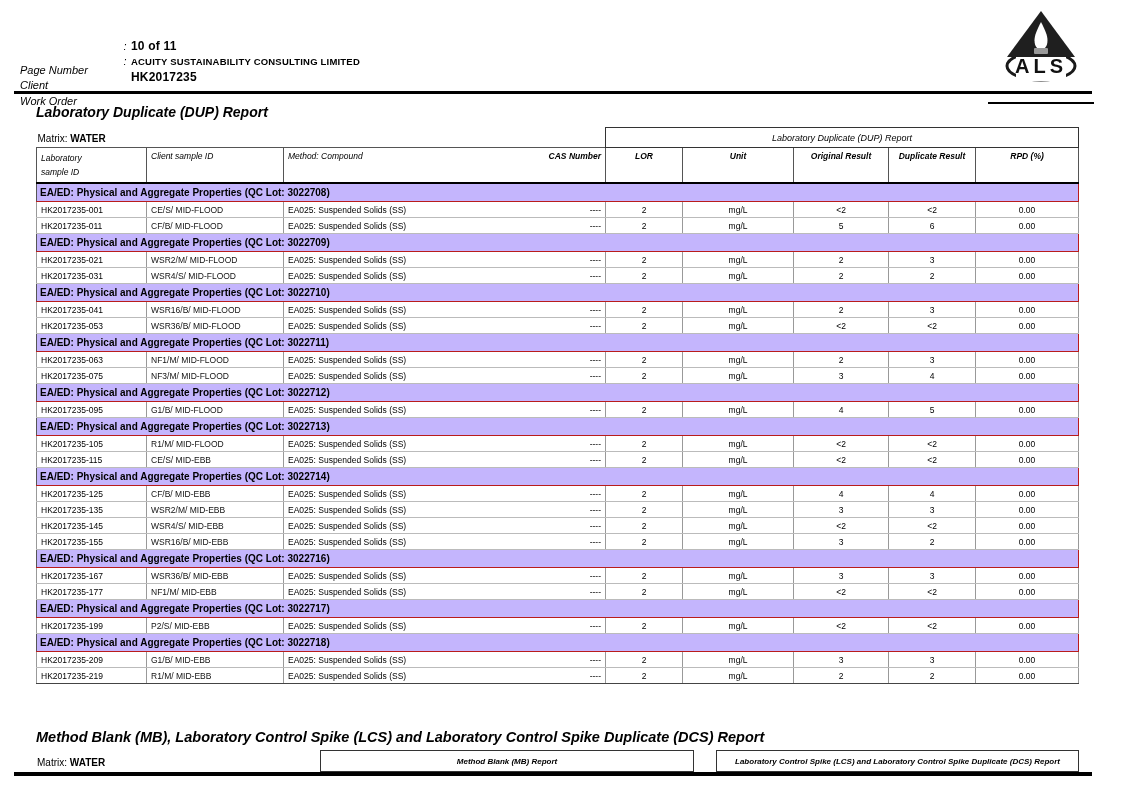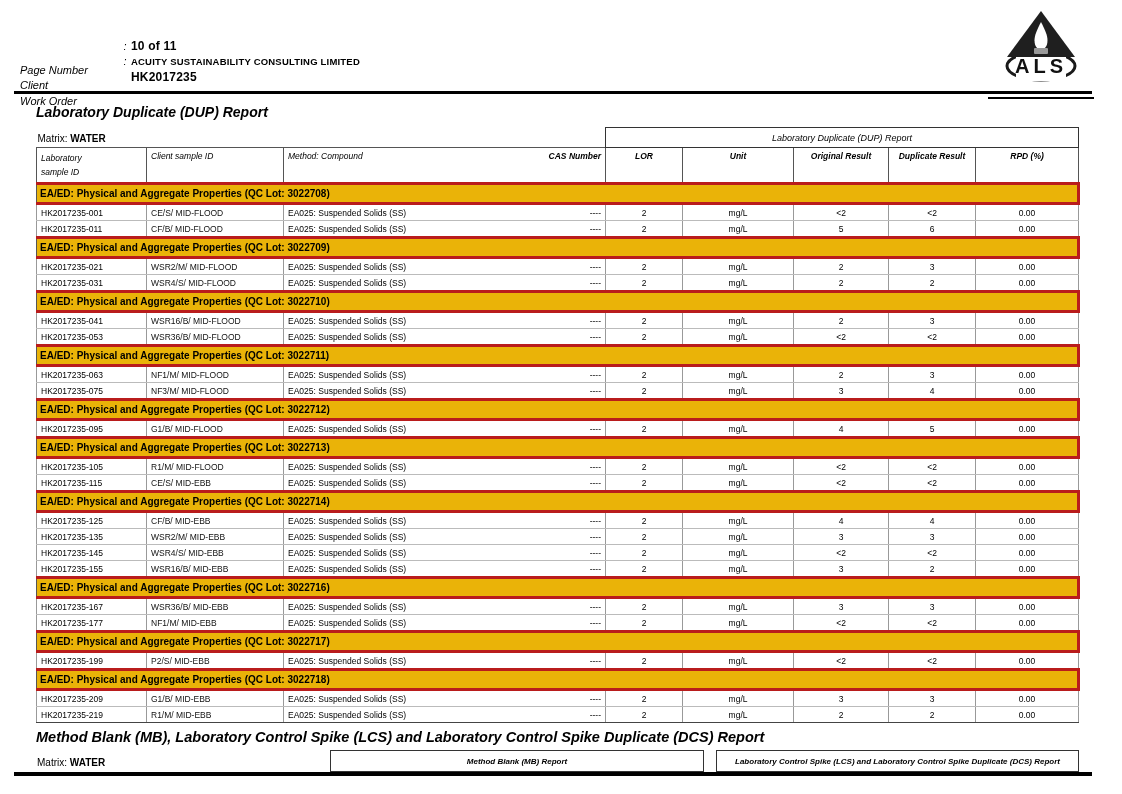--- a/index.html
+++ b/index.html
@@ -5,21 +5,21 @@
   html,body{margin:0;padding:0;background:#ffffff;}
   .page{position:relative;width:1122px;height:794px;background:#fff;overflow:hidden;
         font-family:"Liberation Sans",sans-serif;color:#000;}
 
   
   .top-header{position:absolute;top:38px;left:20px;}
   .hrow{display:flex;height:15.5px;align-items:center;}
   .hlabel{font-style:italic;font-size:11px;width:99px;margin-top:48px;}
   .hsep{font-style:italic;font-size:11px;width:12px;text-align:center;}
   .hvalue{font-weight:bold;font-size:12px;letter-spacing:.2px;}
-  .logo{position:absolute;top:10px;right:28px;width:106px;padding-bottom:9px;
+  .logo{position:absolute;top:10px;right:28px;width:106px;padding-bottom:14px;
         border-bottom:2.5px solid #000;text-align:center;}
   .rule-top{position:absolute;top:91px;left:14px;width:1078px;height:3px;background:#000;}
 
   
   .dup-title{position:absolute;top:104px;left:36px;font-size:14px;font-weight:bold;font-style:italic;}
   .dup-table-wrap{position:absolute;top:127px;left:36px;width:1042px;}
   table.dup{border-collapse:collapse;table-layout:fixed;width:1042px;}
   table.dup td,table.dup th{overflow:hidden;white-space:nowrap;}
 
   .span-row .matrix-cell{border:none;vertical-align:bottom;font-size:10px;padding:0 0 3px 1px;}
@@ -28,38 +28,38 @@
               height:17px;text-align:center;background:#fff;}
 
   tr.col-hdr th{border:1px solid #555;border-bottom:2.5px solid #000;background:#fff;
                 font-size:8.5px;font-style:italic;vertical-align:top;padding:3px 4px;height:28px;
                 font-weight:normal;text-align:left;}
   tr.col-hdr th.hdr-lab{line-height:14px;}
   tr.col-hdr th.hdr-cas{text-align:right;font-weight:bold;border-left:none;}
   tr.col-hdr th.hdr-method{border-right:none;}
   tr.col-hdr th.hdr-box{text-align:center;font-weight:bold;}
 
-  tr.section-row td{background:#eab308;border:3px solid #b91c1c;border-left:1px solid #555;
+  tr.section-row td{background:#c4b5fd;border:1px solid #b91c1c;border-left:1px solid #555;
                     font-weight:bold;font-size:10px;padding:2px 3px 3px 3px;height:12px;}
   tr.data-row td{border:1px solid #999;border-top:1px solid #bbb;border-bottom:1px solid #bbb;
                  font-size:8.5px;padding:2px 4px;height:11px;background:#fff;}
   td.c-lab{font-size:9px;}
   td.c-client{font-size:7.8px;color:#111;}
   td.c-method{border-right:none !important;}
   td.c-cas{border-left:none !important;text-align:right;}
   td.c-num{text-align:center;}
   tbody tr:last-child td{border-bottom:1.5px solid #444;}
 
   
   .mb-title{position:absolute;top:729px;left:36px;font-size:14.5px;font-weight:bold;font-style:italic;}
   .mb-matrix{position:absolute;top:757px;left:37px;font-size:10px;}
   .mb-box{position:absolute;height:20px;border:1px solid #333;background:#fff;
           display:flex;align-items:center;justify-content:center;
           font-size:8px;font-style:italic;font-weight:bold;}
-  .mb-box1{top:750px;left:330px;width:372px;}
+  .mb-box1{top:750px;left:320px;width:372px;}
   .mb-box2{top:750px;left:716px;width:361px;}
   .rule-bottom{position:absolute;top:772px;left:14px;width:1078px;height:3.5px;background:#000;}
 </style>
 </head>
 <body>
 
 <div class="page">
 
   <div class="top-header">
     <div class="hrow">

